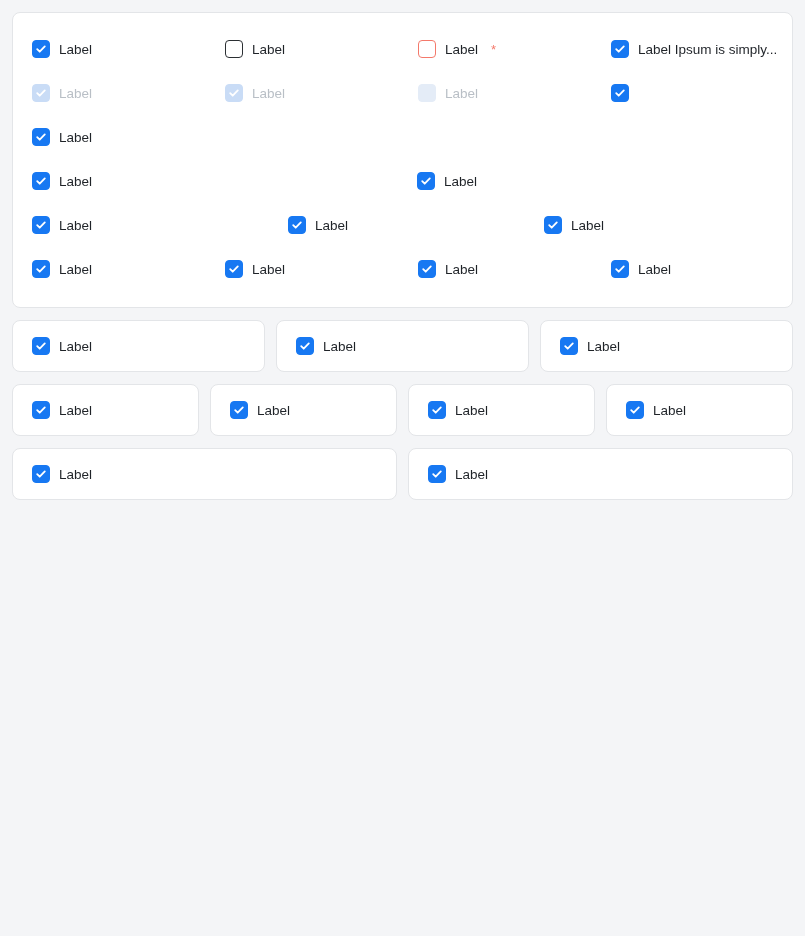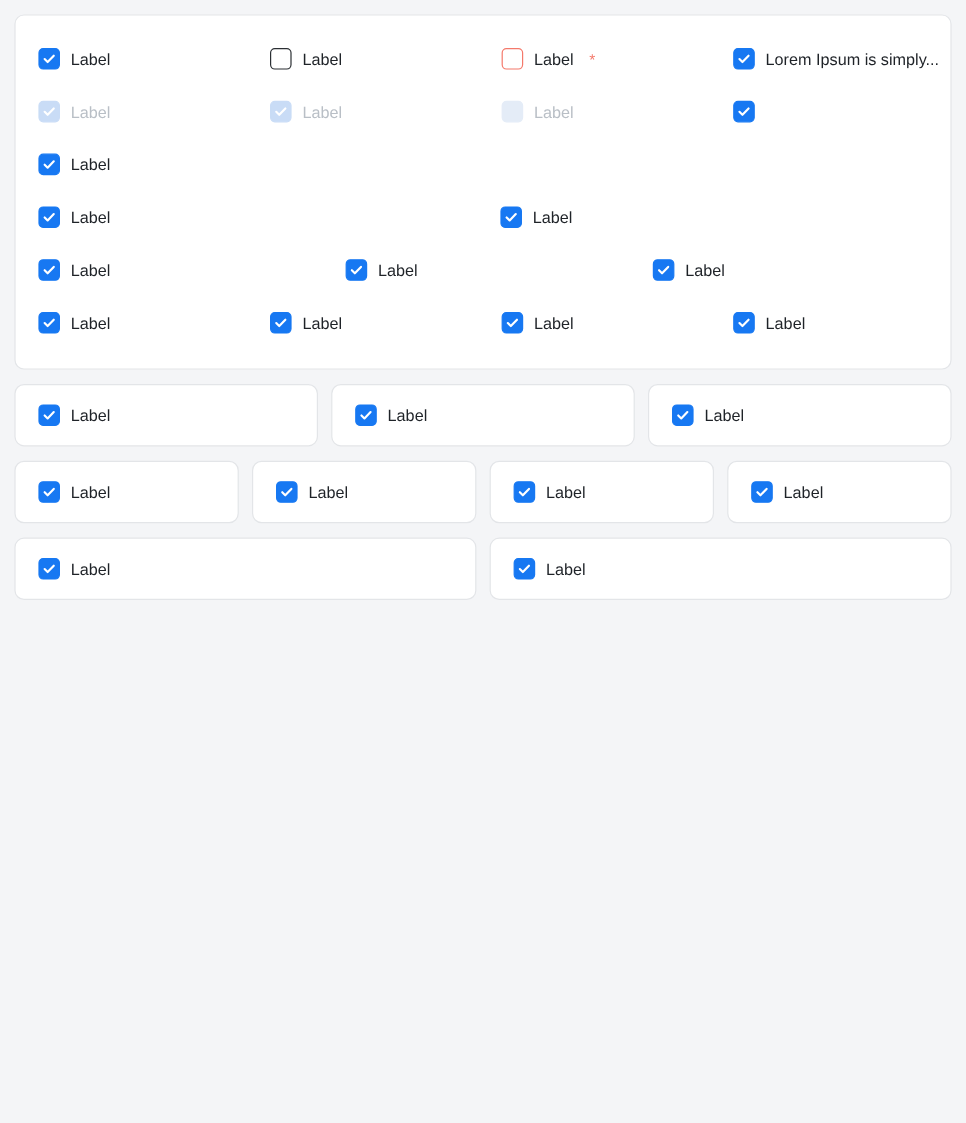--- a/index.html
+++ b/index.html
@@ -166,21 +166,21 @@
         <span class="cb error"></span>
         <span class="label">Label</span>
         <span class="req">*</span>
       </div>
       <div class="cell w-rest">
         <span class="cb checked">
           <svg width="12" height="12" viewBox="0 0 12 12">
               <path d="M2.2 6.2 L4.7 8.7 L9.8 3.4" fill="none" stroke="#ffffff" stroke-width="1.8" stroke-linecap="round" stroke-linejoin="round"></path>
             </svg>
         </span>
-        <span class="label ellipsis">Lorem Ipsum is simply...</span>
+        <span class="label ellipsis">Label Ipsum is simply...</span>
       </div>
     </div>
 
     <div class="row">
       <div class="cell w-193">
         <span class="cb disabled">
           <svg width="12" height="12" viewBox="0 0 12 12">
               <path d="M2.2 6.2 L4.7 8.7 L9.8 3.4" fill="none" stroke="#ffffff" stroke-width="1.8" stroke-linecap="round" stroke-linejoin="round"></path>
             </svg>
         </span>

